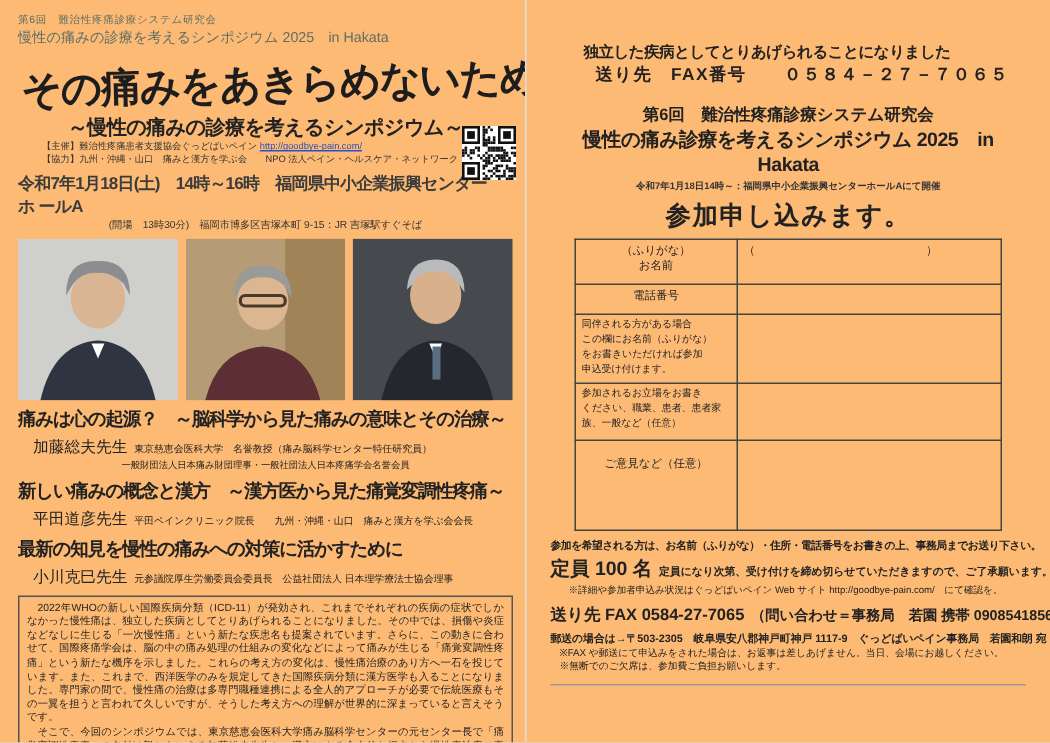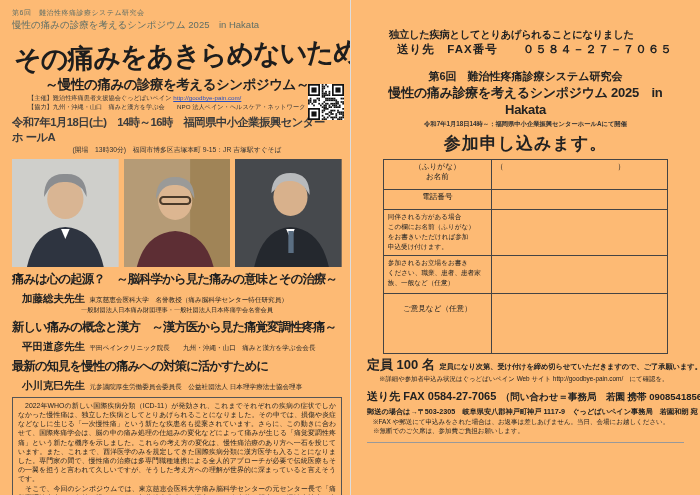--- a/index.html
+++ b/index.html
@@ -19,21 +19,21 @@
   .org-url { color:#2b50c0; text-decoration:underline; }
   .qr { display:block; }
   .qr-top { position:absolute; top:84px; right:6px; }
   .dateline { font-size:11.3px; font-weight:bold; color:#3c3c3c; margin-top:3px; letter-spacing:-.5px; }
   .datesub { font-size:6.8px; color:#333; text-align:center; }
   .photos { display:flex; gap:5px; margin-top:4px; height:108px; }
   .photo { flex:1; overflow:hidden; }
   .photo svg { width:100%; height:100%; display:block; }
   .talk-title { font-size:12.3px; font-weight:bold; margin-top:4px; letter-spacing:-.8px; white-space:nowrap; }
   .speaker-row { margin-left:10px; white-space:nowrap; }
-  .speaker-name { font-size:10.5px; font-weight:bold; }
+  .speaker-name { font-size:10.5px; font-weight:normal; }
   .affil { font-size:6.6px; }
   .affil2 { font-size:6.2px; text-align:center; }
   .abstract { border:1px solid #555; margin-top:4px; padding:3px 5px; font-size:6.9px; line-height:1.33;
               text-align:justify; white-space:pre-line; color:#1f1f1f; }
 
   
   .r-addressee { font-size:10.3px; font-weight:bold; margin:14px 0 0 22px; letter-spacing:-.3px; }
   .r-fax { font-size:11.5px; font-weight:bold; margin-left:30px; letter-spacing:1px; }
   .r-e1 { text-align:center; font-size:11px; font-weight:bold; margin-top:12px; }
   .r-e2 { text-align:center; font-size:13px; font-weight:bold; letter-spacing:-.3px; }
@@ -303,20 +303,21 @@
 族、一般など（任意）</td>
       <td></td>
     </tr>
     <tr style="height:60px;">
       <td class="lbl" style="vertical-align:top; padding-top:10px;">ご意見など（任意）</td>
       <td></td>
     </tr>
   </tbody>
     </table>
 
+  <div class="r-note1">参加を希望される方は、お名前（ふりがな）・住所・電話番号をお書きの上、事務局までお送り下さい。</div>
   <div class="r-capline">
     <span class="r-cap">定員 100 名</span>
     <span class="r-capnote">定員になり次第、受け付けを締め切らせていただきますので、ご了承願います。</span>
   </div>
   <div class="r-webnote">※詳細や参加者申込み状況はぐっどばいペイン Web サイト http://goodbye-pain.com/　にて確認を。</div>
   <div class="r-faxline">
     <span class="r-faxto">送り先 FAX 0584-27-7065</span>
     <span class="r-contact">（問い合わせ＝事務局　若園 携帯 09085418563 ）</span>
   </div>
   <div class="r-mailto">郵送の場合は→〒503-2305　岐阜県安八郡神戸町神戸 1117-9　ぐっどばいペイン事務局　若園和朗 宛</div>

